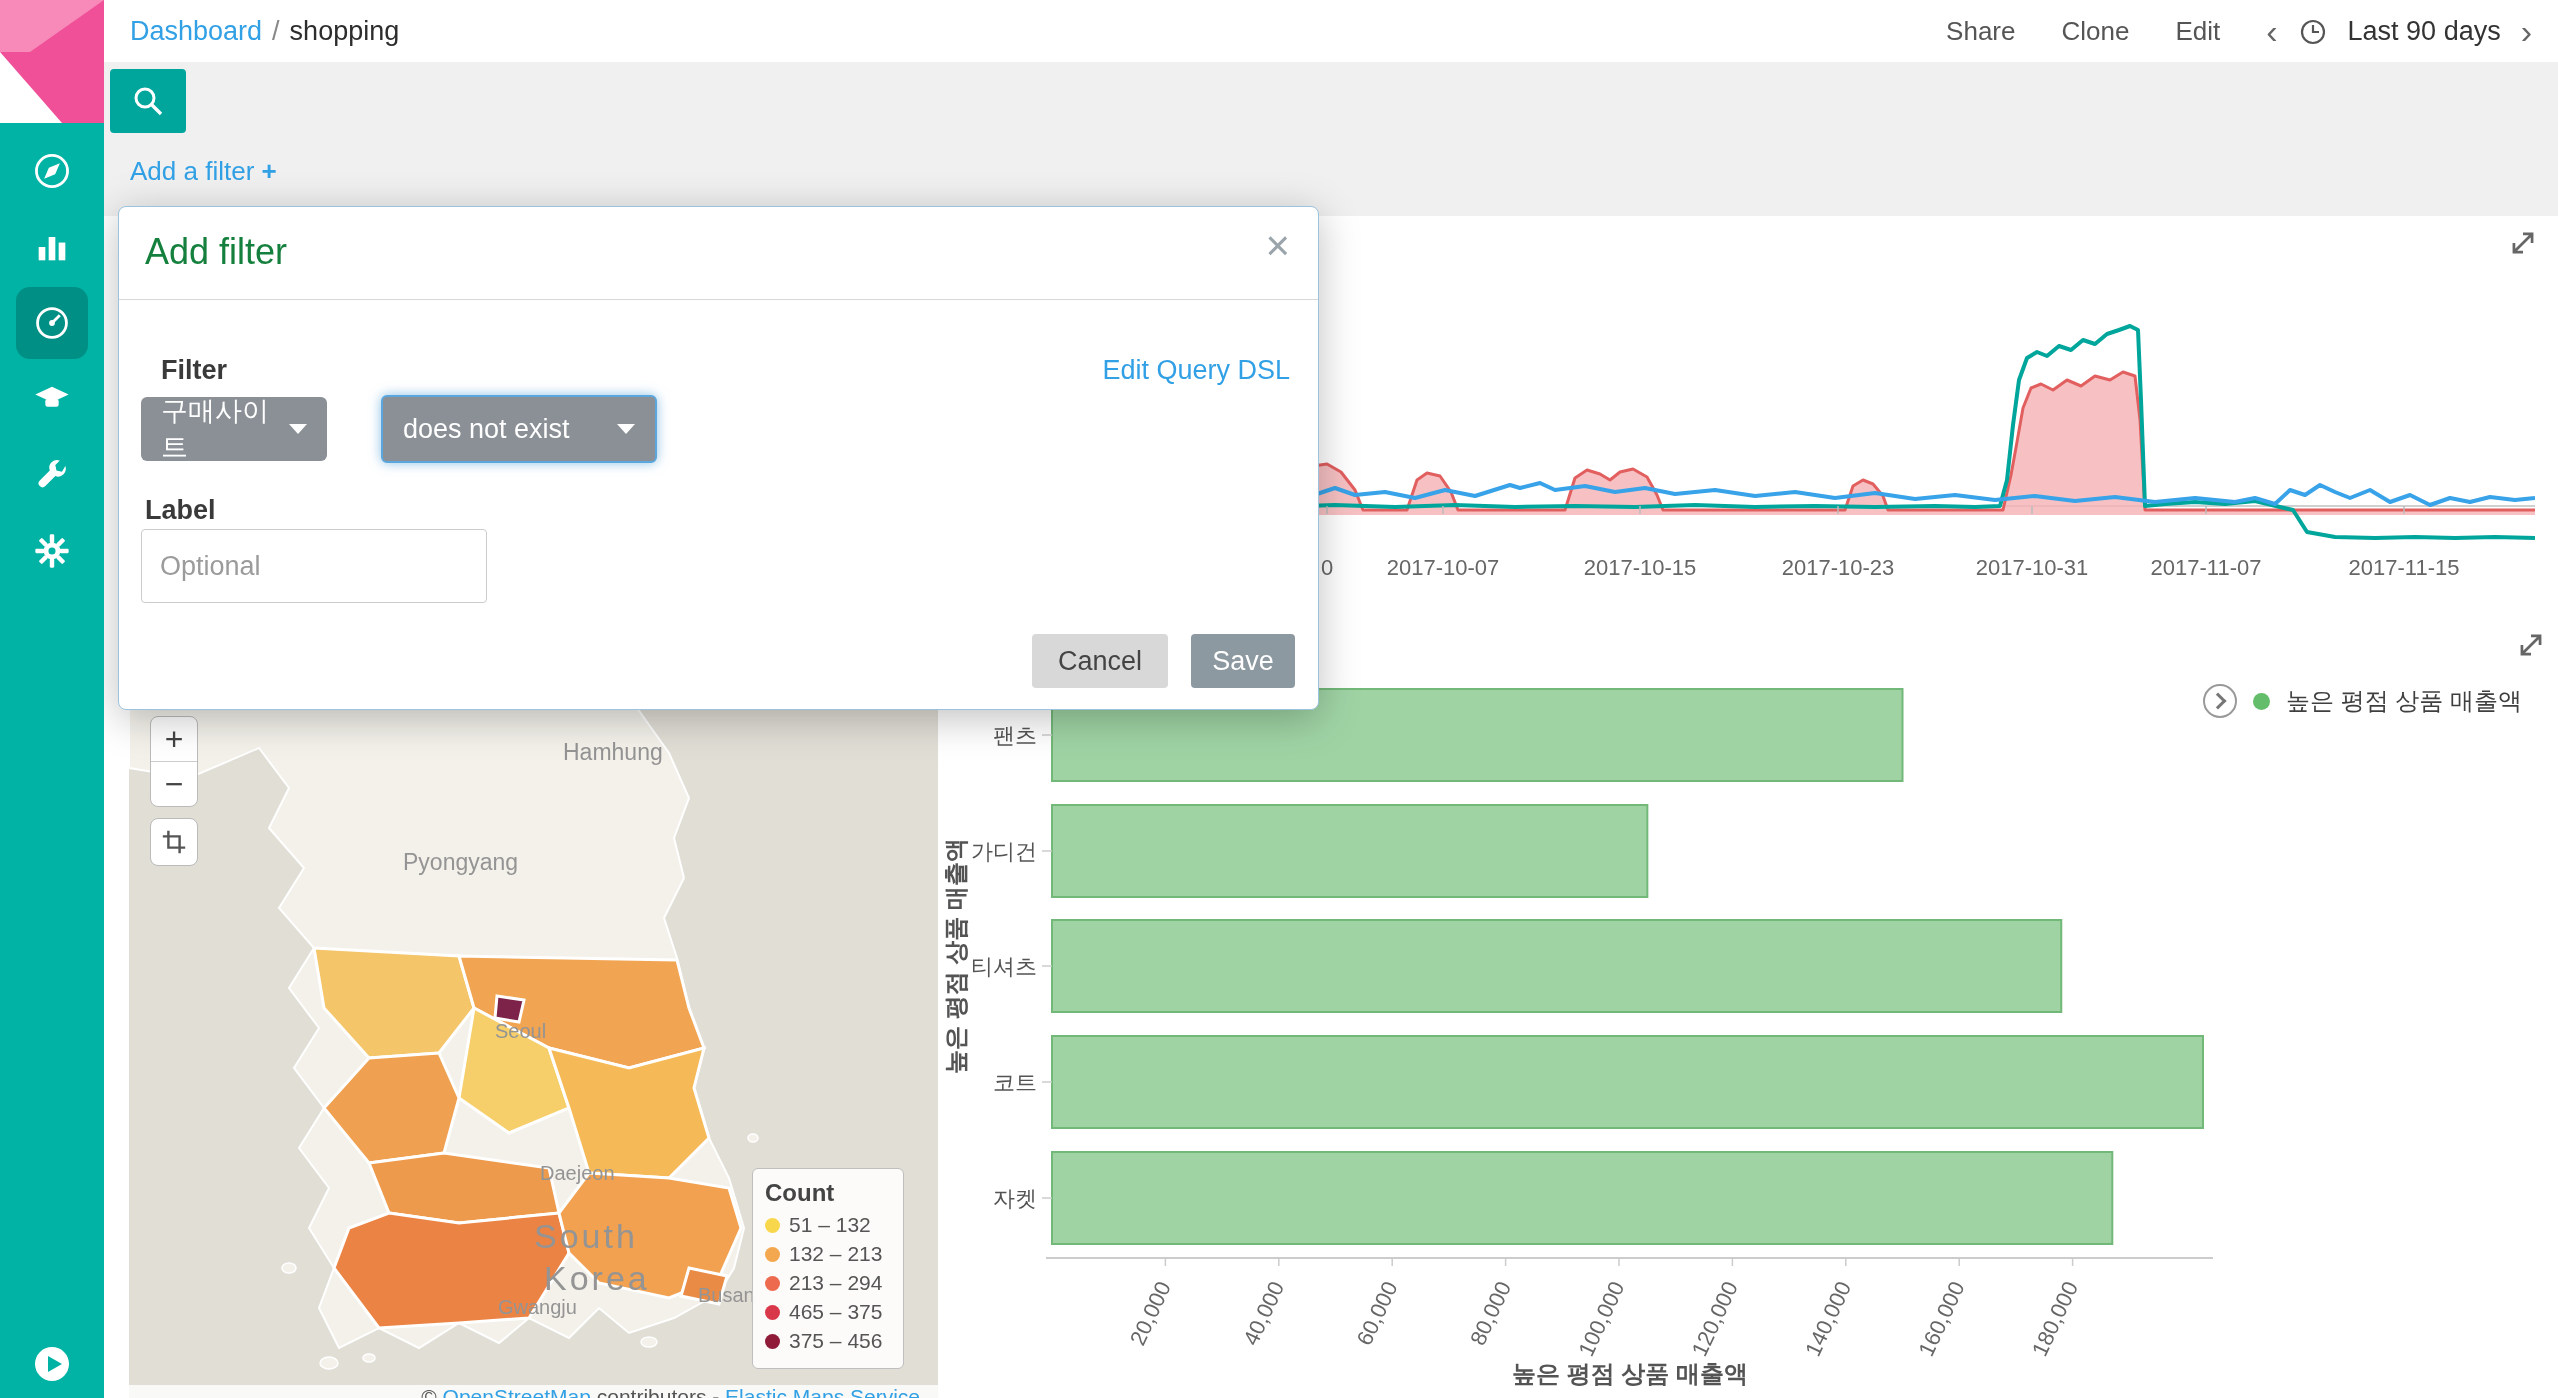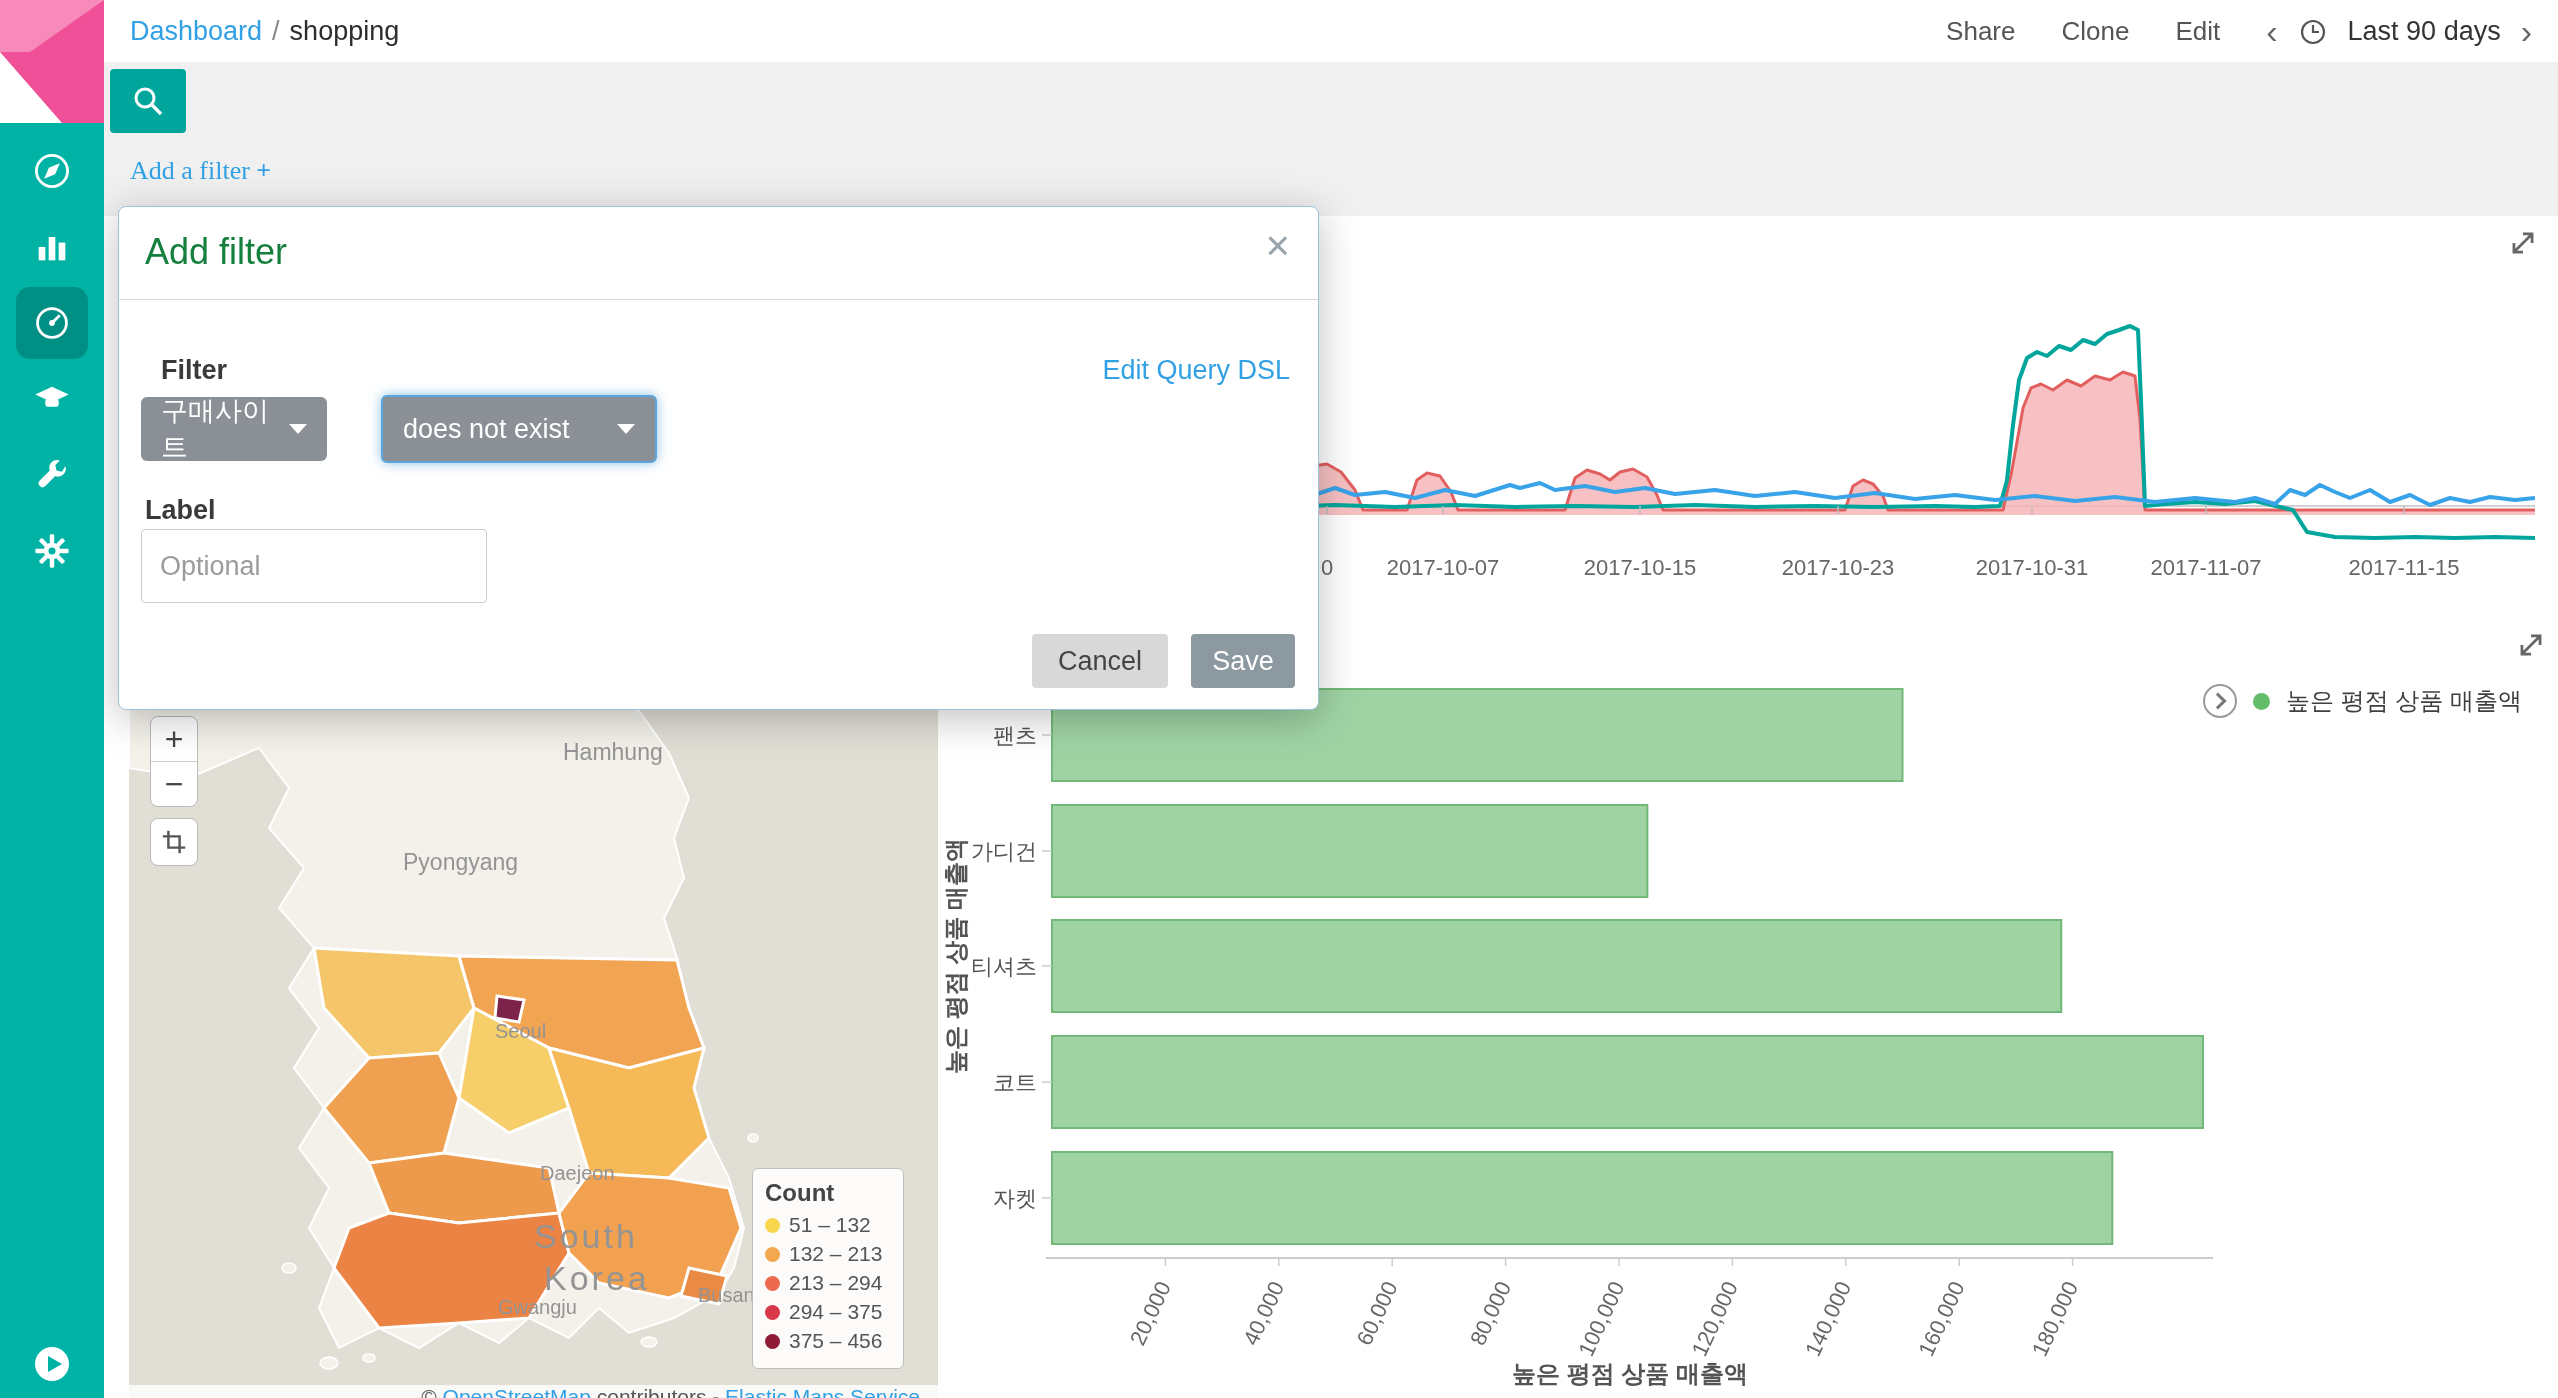--- a/index.html
+++ b/index.html
@@ -27,21 +27,21 @@
   .tp-chev{font-size:34px;color:#666;cursor:pointer;line-height:1;}
   #tp-label{font-size:27px;color:#333;cursor:pointer;}
 
   
   #search-row{position:absolute;left:104px;top:62px;width:2454px;height:78px;background:#f0f0f0;display:flex;align-items:center;padding:0;box-sizing:border-box;}
   #search-wrap{position:relative;margin-left:26px;width:2326px;height:64px;}
   #search-input{width:100%;height:100%;box-sizing:border-box;border:1px solid #cfcfcf;border-radius:4px;padding:0 380px 0 22px;font-size:27px;color:#333;font-family:"Liberation Sans",sans-serif;outline:none;}
   #search-input::placeholder{color:#9b9b9b;}
   #lucene-link{position:absolute;right:24px;top:50%;transform:translateY(-50%);color:#31a0e5;font-size:27px;cursor:pointer;white-space:nowrap;background:#fff;padding-left:10px;}
   #search-btn{margin-left:6px;width:76px;height:64px;background:#00a69b;border-radius:4px;display:flex;align-items:center;justify-content:center;cursor:pointer;}
-  #filter-row{position:absolute;left:104px;top:140px;width:2454px;height:76px;background:#f0f0f0;font-family:Liberation Serif, serif;}
+  #filter-row{position:absolute;left:104px;top:140px;width:2454px;height:76px;background:#f0f0f0;}
   #add-filter{position:absolute;left:26px;top:16px;font-size:26px;color:#31a0e5;cursor:pointer;}
   #add-filter b{font-weight:bold;}
 
   
   #ts-svg{position:absolute;left:1155px;top:216px;z-index:5;}
   #bar-svg{position:absolute;left:938px;top:590px;z-index:5;}
   .expand-ic{position:absolute;width:34px;height:34px;cursor:pointer;z-index:8;}
   #expand-ts{left:2506px;top:226px;}
   #expand-bar{left:2514px;top:628px;}
   #bar-legend{position:absolute;top:684px;right:36px;display:flex;align-items:center;gap:16px;z-index:8;}
@@ -327,21 +327,21 @@
           <div class="cl-row">
             <span class="cl-dot" style="background: rgb(243, 168, 79);"></span>
             <span class="cl-text">132 – 213</span>
           </div>
           <div class="cl-row">
             <span class="cl-dot" style="background: rgb(237, 106, 78);"></span>
             <span class="cl-text">213 – 294</span>
           </div>
           <div class="cl-row">
             <span class="cl-dot" style="background: rgb(217, 56, 75);"></span>
-            <span class="cl-text">294 – 375</span>
+            <span class="cl-text">465 – 375</span>
           </div>
           <div class="cl-row">
             <span class="cl-dot" style="background: rgb(143, 27, 57);"></span>
             <span class="cl-text">375 – 456</span>
           </div>
         </div>
     </div>
 
     <div id="map-attrib">
       <span>© </span><span class="attr-link">OpenStreetMap</span><span> contributors - </span><span class="attr-link">Elastic Maps Service</span>

